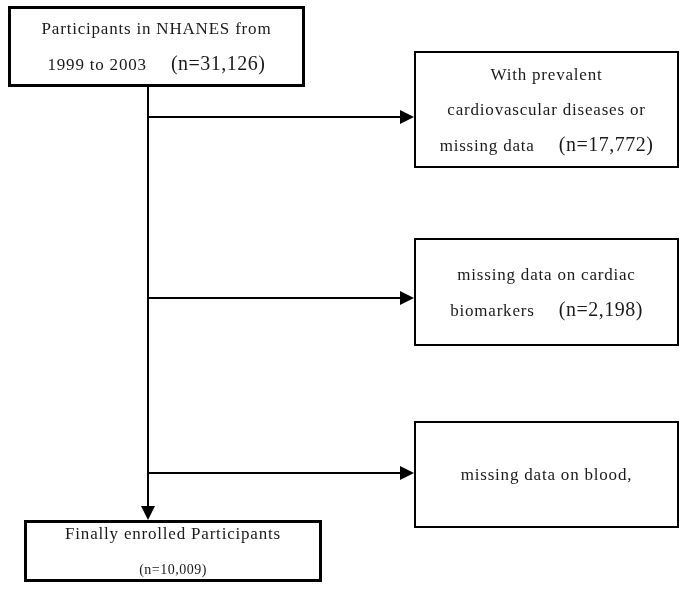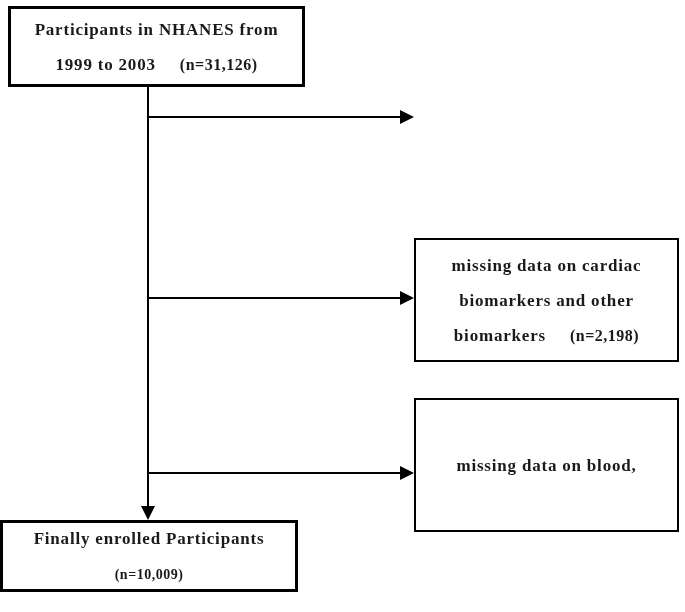--- a/index.html
+++ b/index.html
@@ -23,32 +23,31 @@
     background: #ffffff;
     display: flex;
     flex-direction: column;
     justify-content: center;
     align-items: center;
     text-align: center;
   }
   .box-top    { left: 8px;   top: 6px;   width: 297px; height: 81px;  border-width: 3px; }
   .box-r      { left: 414px; width: 265px; border-width: 2px; }
   .box-r1     { top: 51px;  height: 117px; }
-  .box-r2     { top: 238px; height: 124px; }
-  .box-r3     { top: 398px; height: 134px; }
-  .box-final  { left: 0;   top: 520px; width: 298px; height: 72px;  border-width: 3px; }
+  .box-r2     { top: 238px; height: 108px; }
+  .box-r3     { top: 421px; height: 107px; }
+  .box-final  { left: 24px;   top: 520px; width: 298px; height: 62px;  border-width: 3px; }
   .line {
     font-size: 17px;
     line-height: 35px;
     letter-spacing: 0.8px;
     white-space: nowrap;
-    font-weight: bold;
   }
   .n {
-    font-size: 16px;
+    font-size: 20px;
     letter-spacing: 0.5px;
     margin-left: 19px;
   }
   .n-only {
     font-size: 14px;
     letter-spacing: 0.5px;
     margin-left: 0;
     text-align: center;
   }
   
@@ -111,27 +110,36 @@
   <div class="vline"></div>
   <div class="arrowhead-down"></div>
 
   <div class="hline hline-1"></div>
   <div class="arrowhead-right ah-1"></div>
   <div class="hline hline-2"></div>
   <div class="arrowhead-right ah-2"></div>
   <div class="hline hline-3"></div>
   <div class="arrowhead-right ah-3"></div>
 
+  <div class="box box-r box-r1">
+    <div class="line">
+      <span>With prevalent</span>
+    </div>
+    <div class="line">
+      <span>cardiovascular diseases or</span>
+    </div>
+    <div class="line">
+      <span>missing data</span>
+      <span class="n">(n=17,772)</span>
+    </div>
+  </div>
 
   <div class="box box-r box-r2">
     <div class="line">
       <span>missing data on cardiac</span>
-    </div>
-    <div class="line">
-      <span>biomarkers and other</span>
     </div>
     <div class="line">
       <span>biomarkers</span>
       <span class="n">(n=2,198)</span>
     </div>
   </div>
 
   <div class="box box-r box-r3">
     <div class="line">
       <span>missing data on blood,</span>

